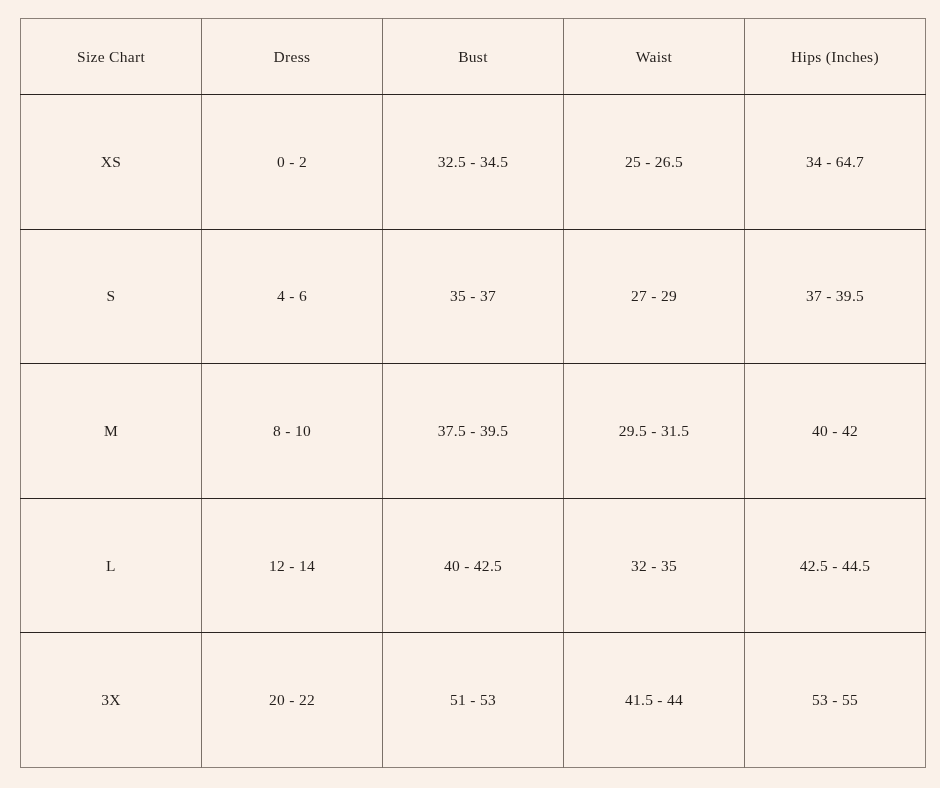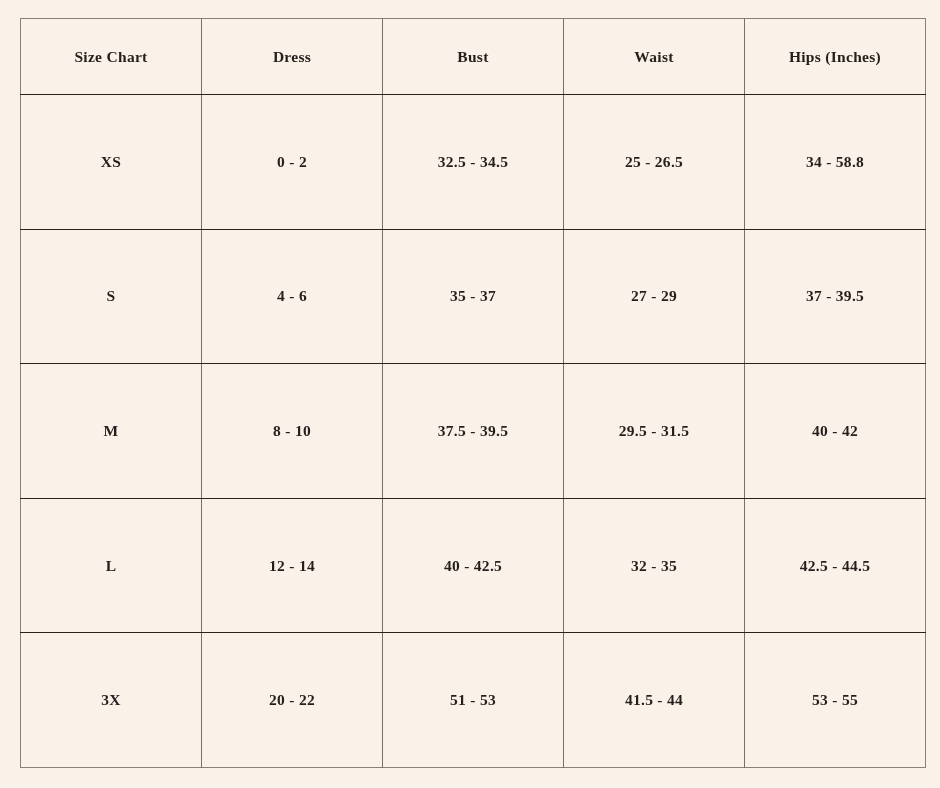--- a/index.html
+++ b/index.html
@@ -41,21 +41,21 @@
   #size-chart-table td {
     border-left: 1px solid #7a7068;
     border-right: 1px solid #7a7068;
     border-top: 1px solid #2a2420;
     border-bottom: 1px solid #2a2420;
     text-align: center;
     vertical-align: middle;
     height: 75px;
     padding: 0 4px;
     color: #241f1c;
-    font-weight: bold;
+    font-weight: normal;
     font-size: 15.5px;
     letter-spacing: 0.3px;
     white-space: nowrap;
     overflow: hidden;
   }
 
   #size-chart-table thead th {
     font-size: 15.5px;
     border-top: 1px solid #8a8078;
   }
@@ -91,21 +91,21 @@
         <th>Waist</th>
         <th>Hips (Inches)</th>
       </tr>
     </thead>
     <tbody>
       <tr>
         <td>XS</td>
         <td>0 - 2</td>
         <td>32.5 - 34.5</td>
         <td>25 - 26.5</td>
-        <td>34 - 58.8</td>
+        <td>34 - 64.7</td>
       </tr>
       <tr>
         <td>S</td>
         <td>4 - 6</td>
         <td>35 - 37</td>
         <td>27 - 29</td>
         <td>37 - 39.5</td>
       </tr>
       <tr>
         <td>M</td>

